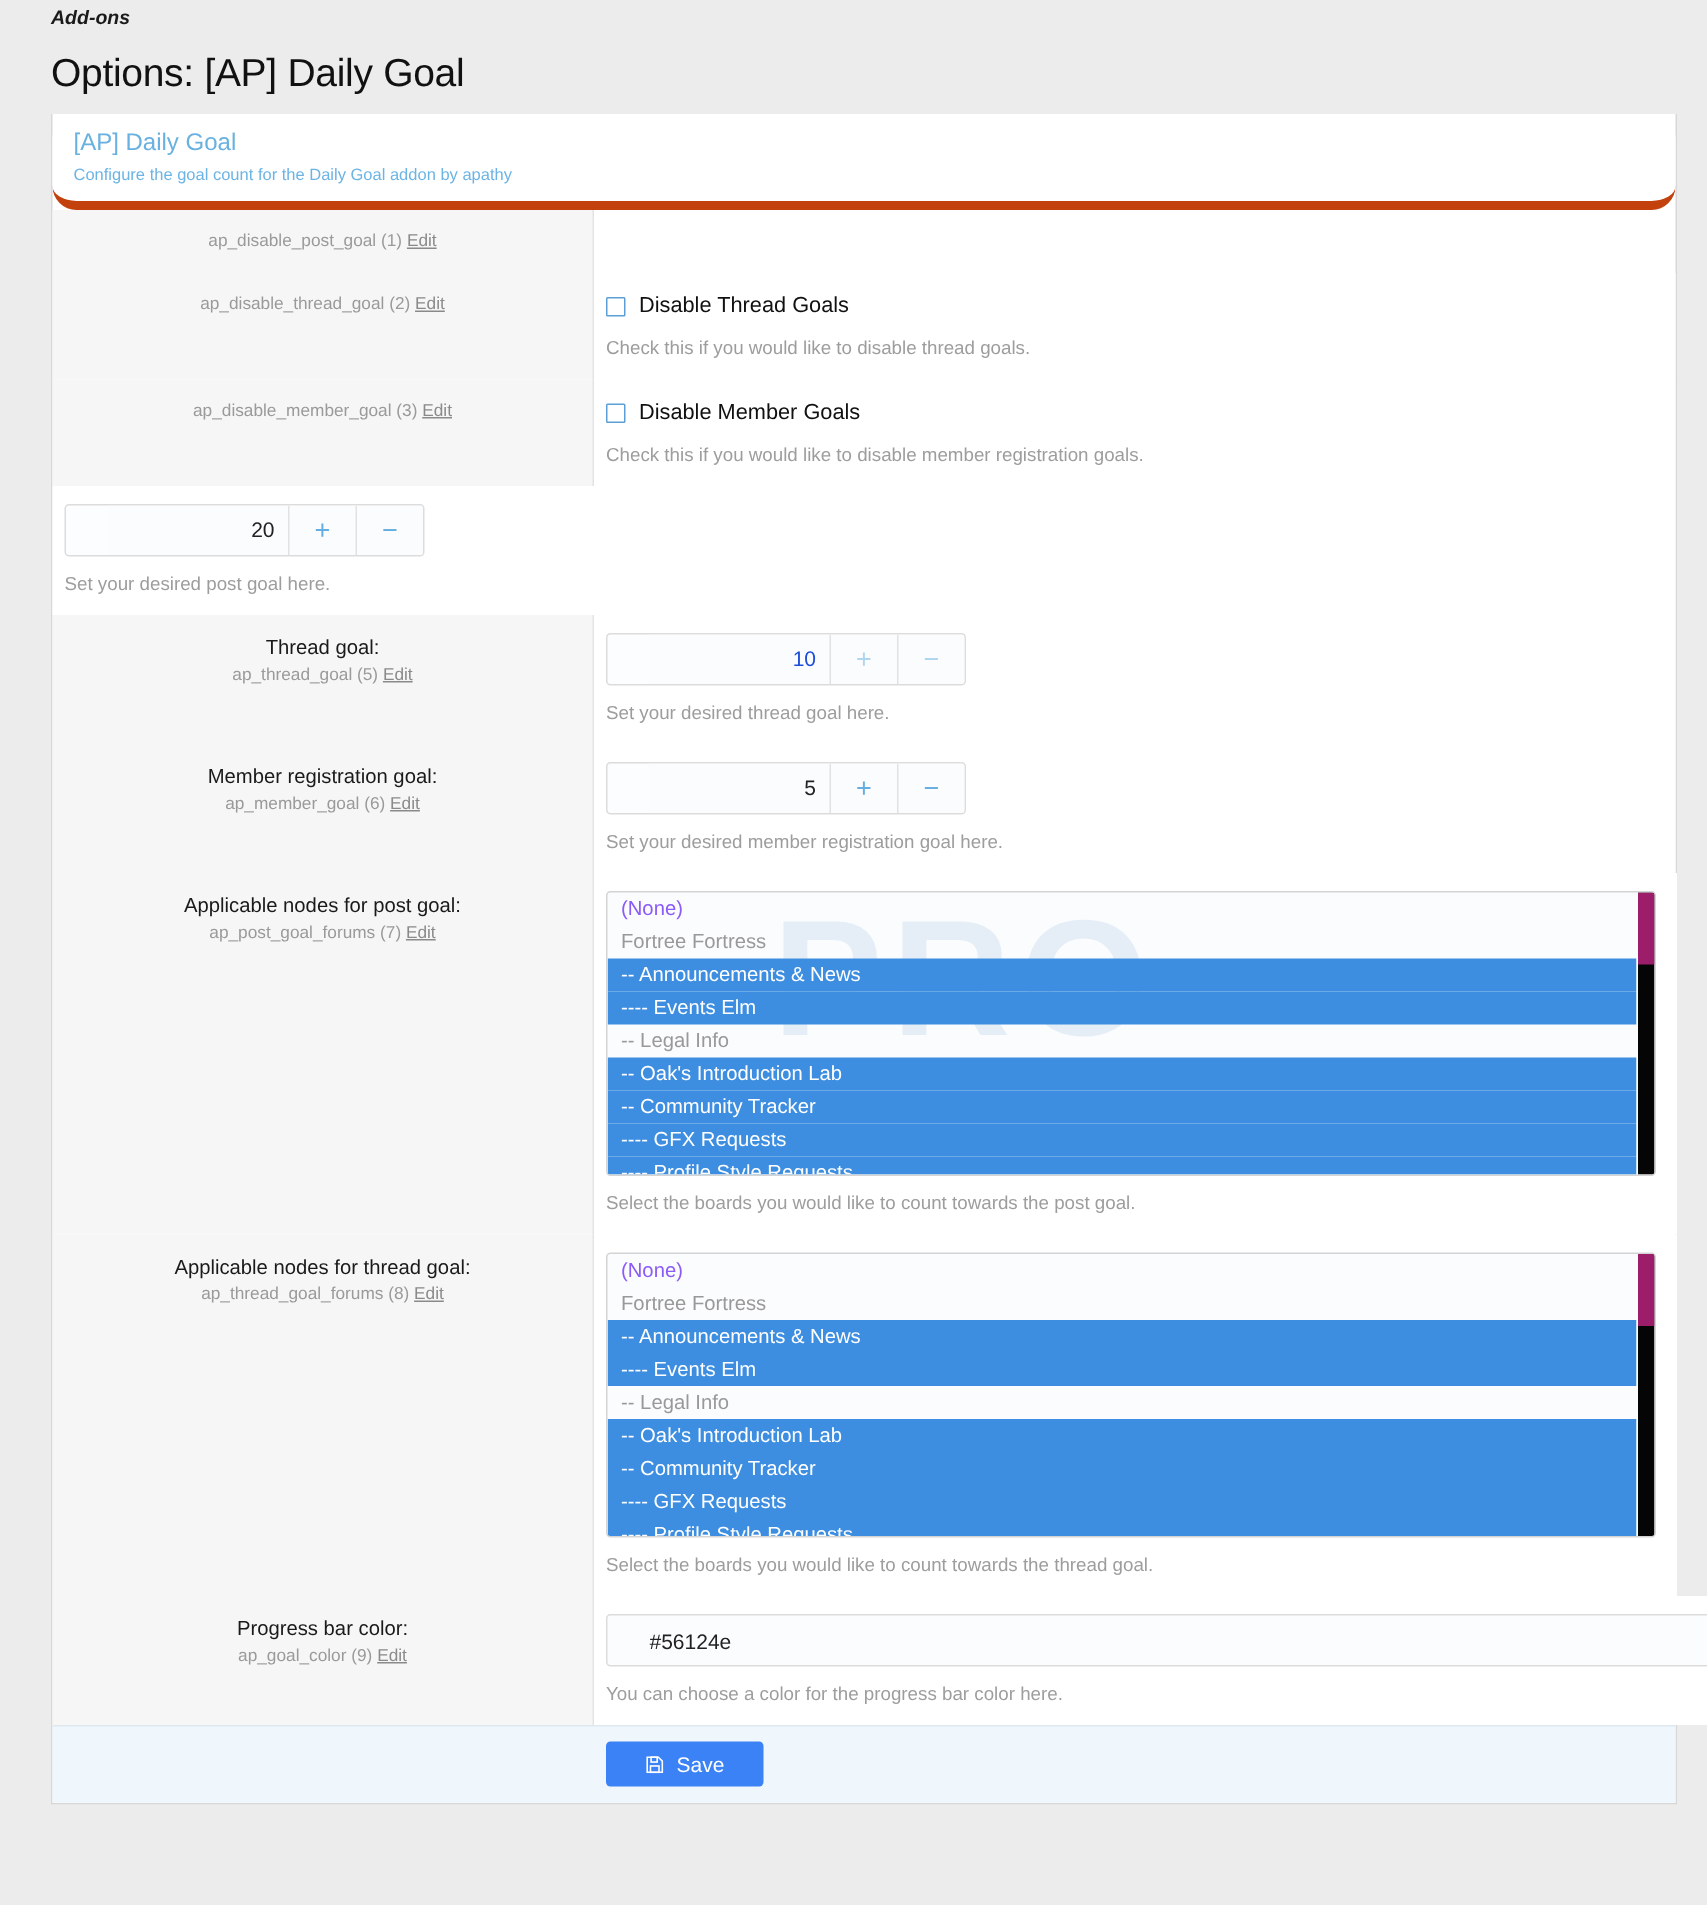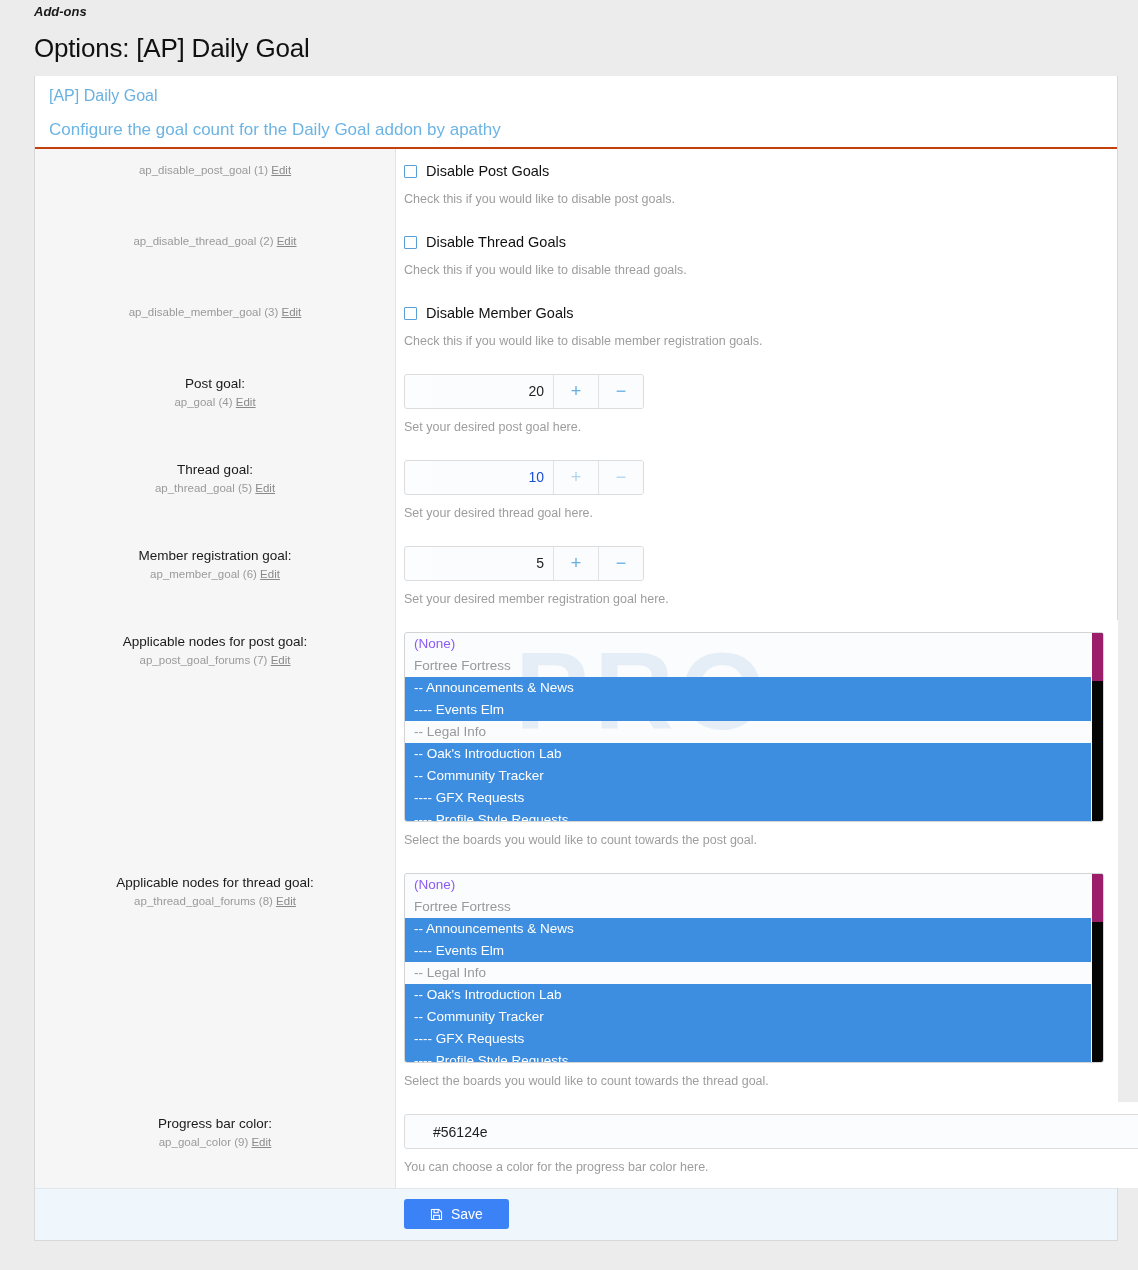--- a/index.html
+++ b/index.html
@@ -35,33 +35,34 @@
     left: 34px;
     top: 76px;
     width: 1084px;
     background: #fff;
     border: 1px solid #d8d8d8;
     border-top: none;
   }
 
   .panel-header {
     padding: 10px 14px 9px 14px;
-    border-bottom: 2px solid #c2410c;
+    border-bottom: 6px solid #c2410c;
     background: #fff;
+    border-radius: 16px;
   }
   .panel-header .ph-title {
     font-size: 16px;
     color: #69b1e0;
     line-height: 20px;
   }
   .panel-header .ph-sub {
-    font-size: 17px;
+    font-size: 11px;
     color: #6cb4e4;
     line-height: 16px;
-    margin-top: 16px;
+    margin-top: 3px;
   }
 
   .rows { position: relative; }
 
   .row {
     display: flex;
     align-items: stretch;
     position: relative;
   }
 
@@ -267,27 +268,20 @@
   <div class="panel-header">
     <div class="ph-title">[AP] Daily Goal</div>
     <div class="ph-sub">Configure the goal count for the Daily Goal addon by apathy</div>
   </div>
 
   <div class="rows" id="rows-container">
       <div class="row">
         <div class="row-left">
           <div class="lbl-sub"><span>ap_disable_post_goal</span> <span>(1)</span> <span class="edit">Edit</span></div>
         </div>
-        <div class="row-right">
-          <div class="checkline">
-            <span class="cbox"></span>
-            <span class="cbox-label">Disable Post Goals</span>
-          </div>
-          <div class="hint">Check this if you would like to disable post goals.</div>
-        </div>
       </div>
       <div class="row">
         <div class="row-left">
           <div class="lbl-sub"><span>ap_disable_thread_goal</span> <span>(2)</span> <span class="edit">Edit</span></div>
         </div>
         <div class="row-right">
           <div class="checkline">
             <span class="cbox"></span>
             <span class="cbox-label">Disable Thread Goals</span>
           </div>
@@ -300,24 +294,20 @@
         </div>
         <div class="row-right">
           <div class="checkline">
             <span class="cbox"></span>
             <span class="cbox-label">Disable Member Goals</span>
           </div>
           <div class="hint">Check this if you would like to disable member registration goals.</div>
         </div>
       </div>
       <div class="row">
-        <div class="row-left">
-          <div class="lbl-main">Post goal:</div>
-          <div class="lbl-sub"><span>ap_goal</span> <span>(4)</span> <span class="edit">Edit</span></div>
-        </div>
         <div class="row-right"><div class="stepper">
             <div class="val">20</div>
             <div class="sbtn">+</div>
             <div class="sbtn">−</div>
           </div><div class="hint">Set your desired post goal here.</div></div>
       </div>
       <div class="row">
         <div class="row-left">
           <div class="lbl-main">Thread goal:</div>
           <div class="lbl-sub"><span>ap_thread_goal</span> <span>(5)</span> <span class="edit">Edit</span></div>

